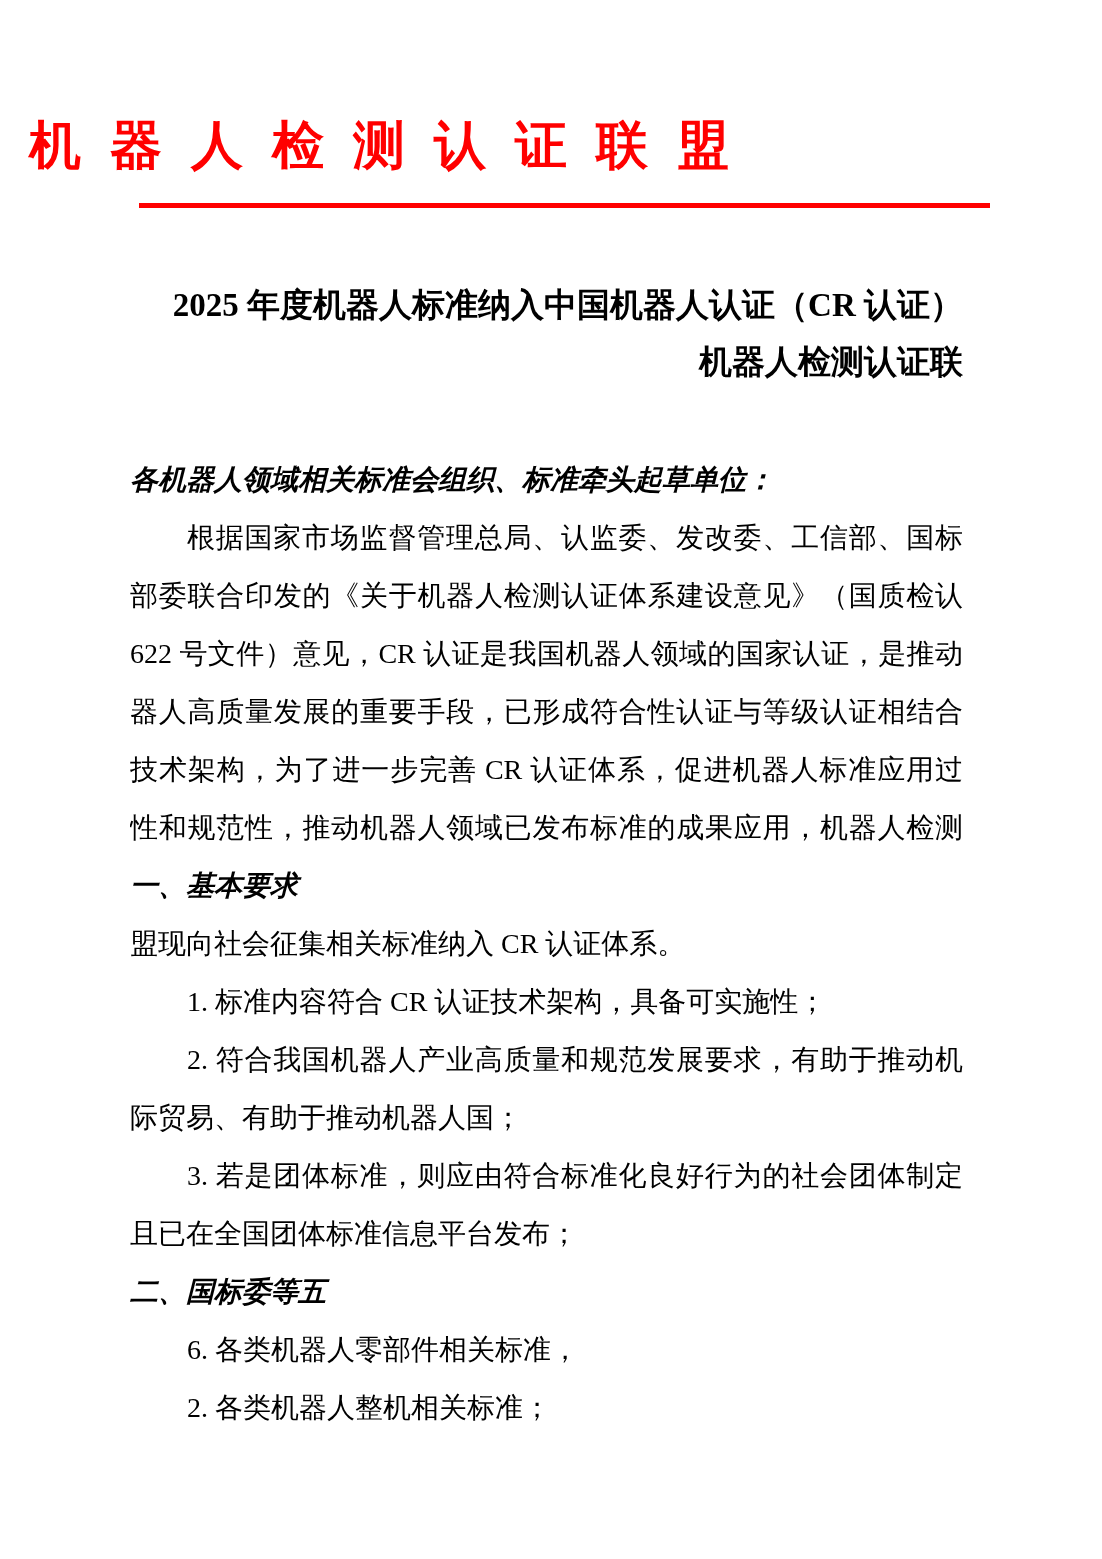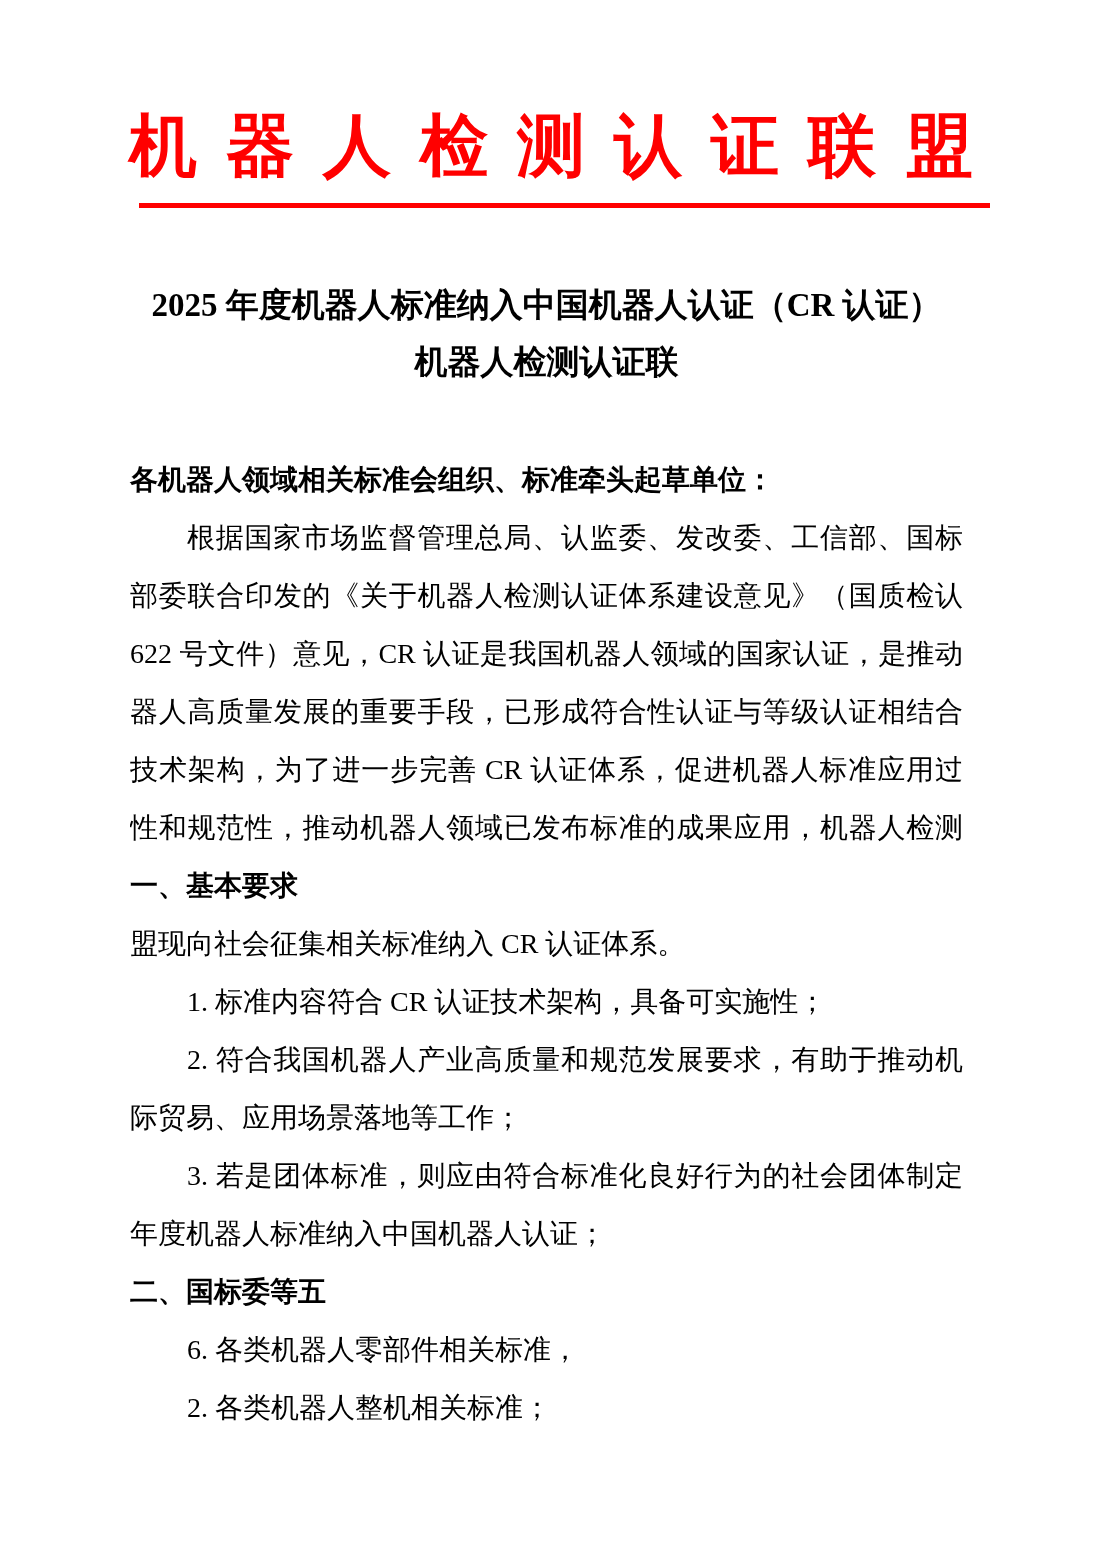--- a/index.html
+++ b/index.html
@@ -12,24 +12,23 @@
     color: #000000;
     overflow: hidden;
   }
 
   
   .org-header {
     position: absolute;
     top: 95px;
     left: 0;
     width: 1102px;
-    text-align: center;
     font-family: "Liberation Sans", sans-serif;
     font-weight: bold;
-    font-size: 68px;
+    font-size: 52px;
     line-height: 100px;
     color: #ff0000;
     letter-spacing: 29px;
     text-indent: 29px;
     white-space: nowrap;
   }
 
   .red-rule {
     position: absolute;
     top: 203px;
@@ -38,21 +37,21 @@
     height: 5px;
     background: #ff0000;
   }
 
   
   .doc-title {
     position: absolute;
     top: 277px;
     left: 130px;
     width: 833px;
-    text-align: center;
+    text-align: right;
     font-weight: bold;
     font-size: 33px;
     line-height: 57px;
     font-family: "Liberation Serif", serif;
   }
 
   
   .body-block {
     position: absolute;
     top: 451px;
@@ -70,20 +69,21 @@
     white-space: normal;
     text-align: justify;
     text-align-last: justify;
     word-break: break-all;
     overflow: hidden;
   }
   .indent { text-indent: 57px; }
   .hd {
     font-family: "Liberation Sans", sans-serif;
     font-weight: bold;
+    font-style: italic;
   }
 </style>
 </head>
 <body>
 
 <div class="org-header">机器人检测认证联盟</div>
 
 <div class="red-rule"></div>
 
 <div class="doc-title">
@@ -96,19 +96,19 @@
   <div class="line fill indent">根据国家市场监督管理总局、认监委、发改委、工信部、国标委等五</div>
   <div class="line fill">部委联合印发的《关于机器人检测认证体系建设意见》（国质检认联[2016]</div>
   <div class="line fill">622 号文件）意见，CR 认证是我国机器人领域的国家认证，是推动我国机</div>
   <div class="line fill">器人高质量发展的重要手段，已形成符合性认证与等级认证相结合的综合</div>
   <div class="line fill">技术架构，为了进一步完善 CR 认证体系，促进机器人标准应用过程的一致</div>
   <div class="line fill">性和规范性，推动机器人领域已发布标准的成果应用，机器人检测认证联</div>
   <div class="line hd">一、基本要求</div>
   <div class="line">盟现向社会征集相关标准纳入 CR 认证体系。</div>
   <div class="line indent">1. 标准内容符合 CR 认证技术架构，具备可实施性；</div>
   <div class="line fill indent">2. 符合我国机器人产业高质量和规范发展要求，有助于推动机器人国</div>
-  <div class="line">际贸易、应用场景落地等工作；</div>
+  <div class="line">际贸易、有助于推动机器人国；</div>
   <div class="line fill indent">3. 若是团体标准，则应由符合标准化良好行为的社会团体制定和发布，</div>
-  <div class="line">年度机器人标准纳入中国机器人认证；</div>
+  <div class="line">且已在全国团体标准信息平台发布；</div>
   <div class="line hd">二、国标委等五</div>
   <div class="line indent">6. 各类机器人零部件相关标准，</div>
   <div class="line indent">2. 各类机器人整机相关标准；</div>
 </div>
 
 </body></html>

